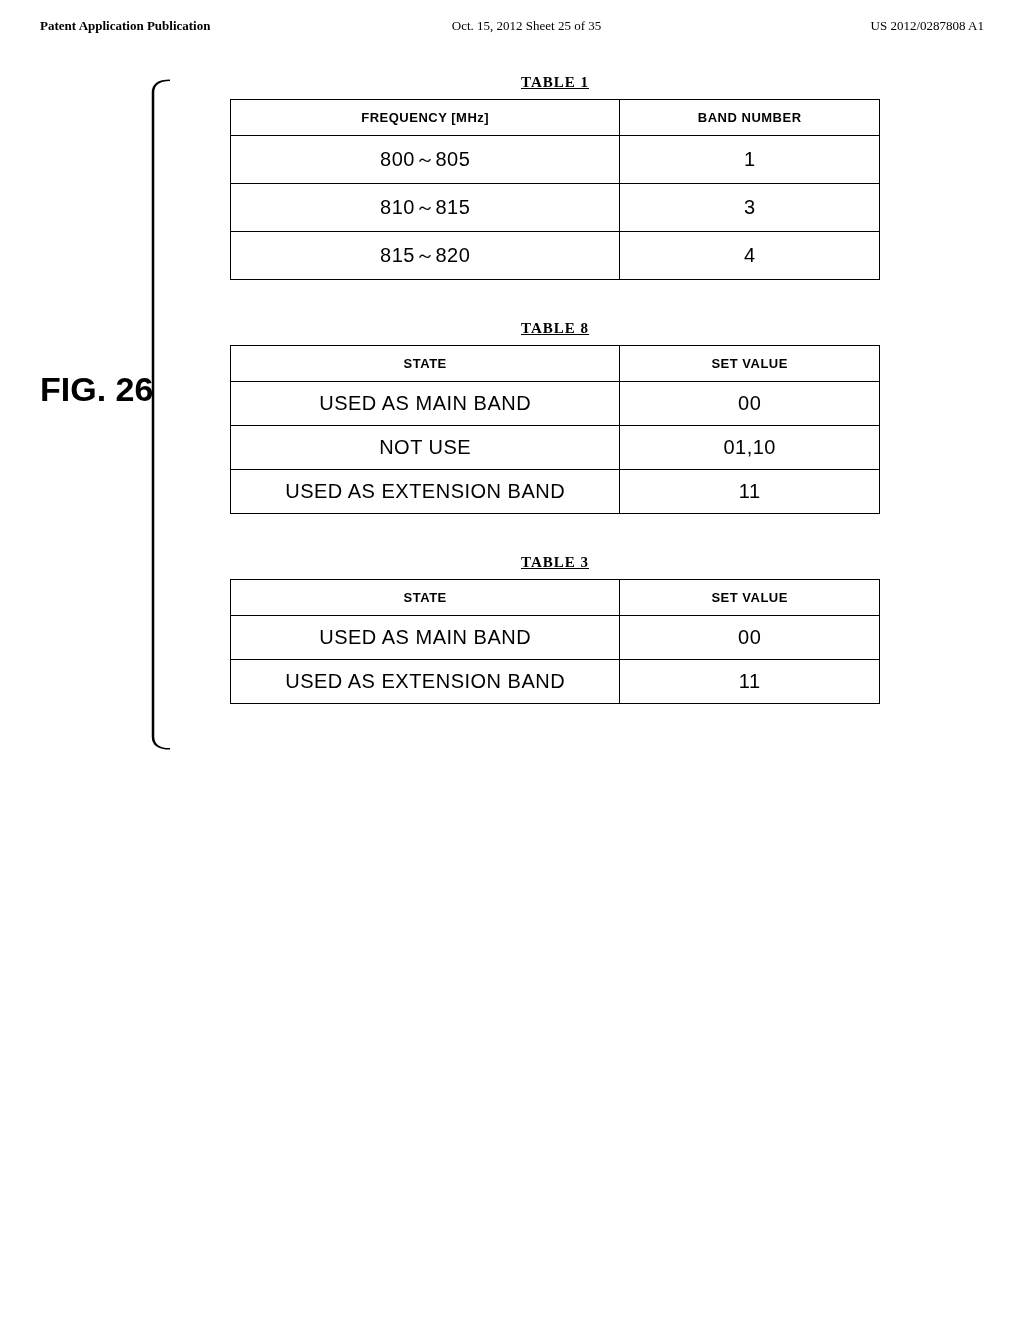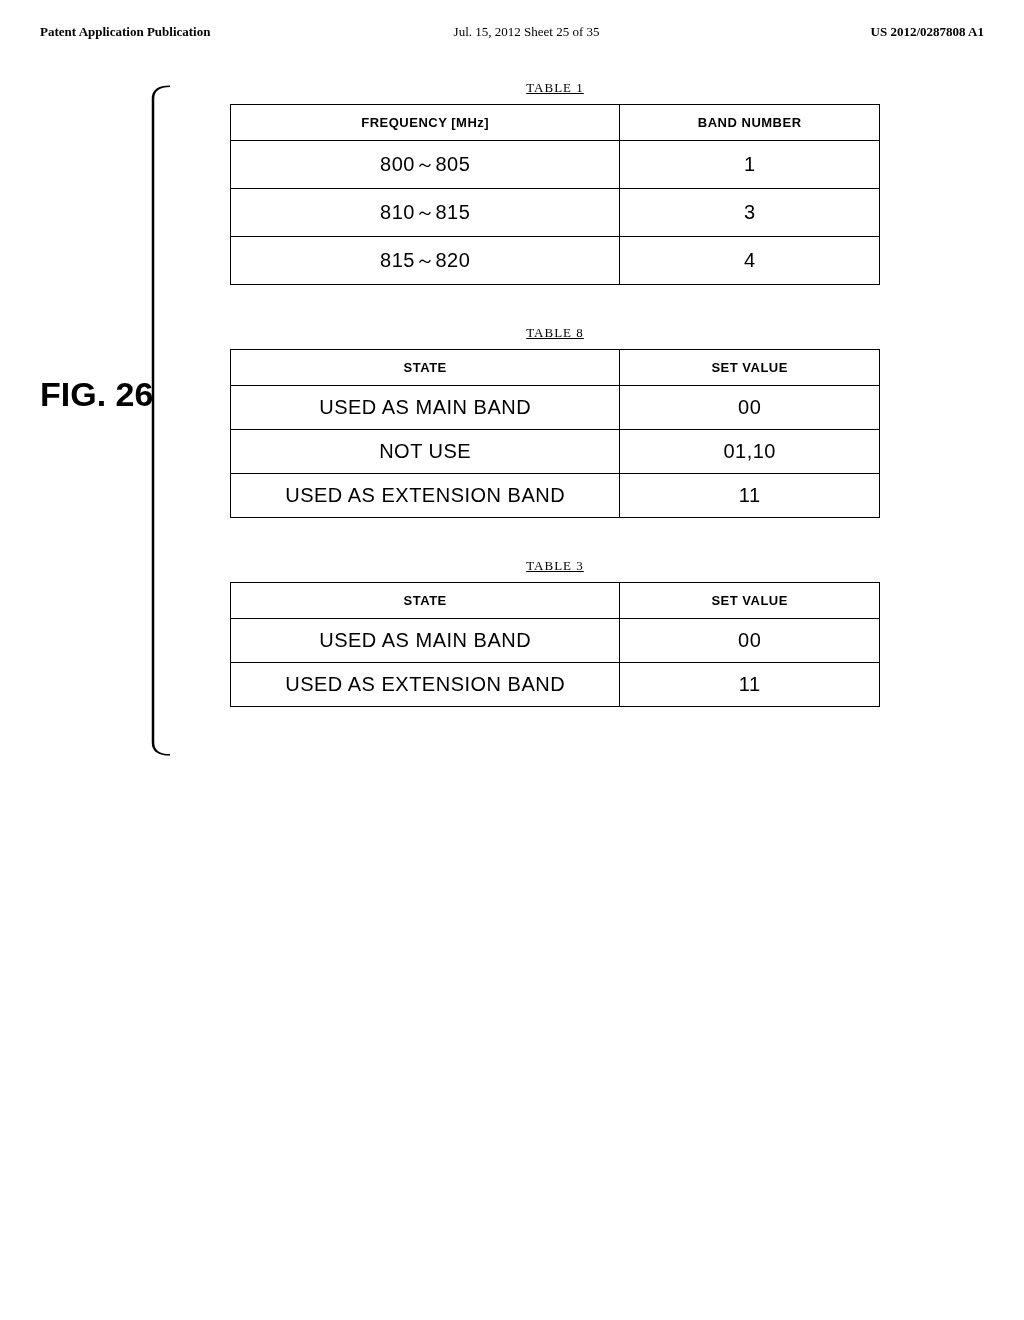--- a/index.html
+++ b/index.html
@@ -14,35 +14,35 @@
       width: 1024px;
       min-height: 1320px;
       position: relative;
       color: #000000;
     }
 
     .header {
       display: flex;
       justify-content: space-between;
       align-items: flex-start;
-      padding: 24px 40px 10px 40px;
+      padding: 18px 40px 10px 40px;
       font-size: 13px;
       font-weight: normal;
     }
 
     .header-left {
       font-weight: bold;
     }
 
     .header-center {
       font-weight: normal;
     }
 
     .header-right {
-      font-weight: bold;
+      font-weight: normal;
       margin-left: 28px;
     }
 
     .main-content {
       display: flex;
       flex-direction: row;
       padding: 30px 40px 30px 40px;
       position: relative;
     }
 
@@ -77,22 +77,22 @@
       width: 650px;
     }
 
     .table-section {
       display: flex;
       flex-direction: column;
       align-items: center;
     }
 
     .table-title {
-      font-size: 13px;
-      font-weight: normal;
+      font-size: 15px;
+      font-weight: bold;
       text-decoration: underline;
       margin-bottom: 8px;
       letter-spacing: 1px;
     }
 
     table {
       border-collapse: collapse;
       width: 100%;
     }
 
@@ -130,21 +130,21 @@
 
     .col-band {
       width: 40%;
     }
   </style>
 </head>
 <body>
 
 <div class="header">
   <span class="header-left">Patent Application Publication</span>
-  <span class="header-center">Jul. 15, 2012   Sheet 25 of 35</span>
+  <span class="header-center">Oct. 15, 2012   Sheet 25 of 35</span>
   <span class="header-right">US 2012/0287808 A1</span>
 </div>
 
 <div class="main-content">
 
   <div class="fig-label">FIG. 26</div>
 
   <div class="bracket-container" style="height: 681px; top: 30px;">
     <svg class="bracket-svg" viewBox="0 0 30 1100" preserveAspectRatio="none" xmlns="http://www.w3.org/2000/svg">
 

